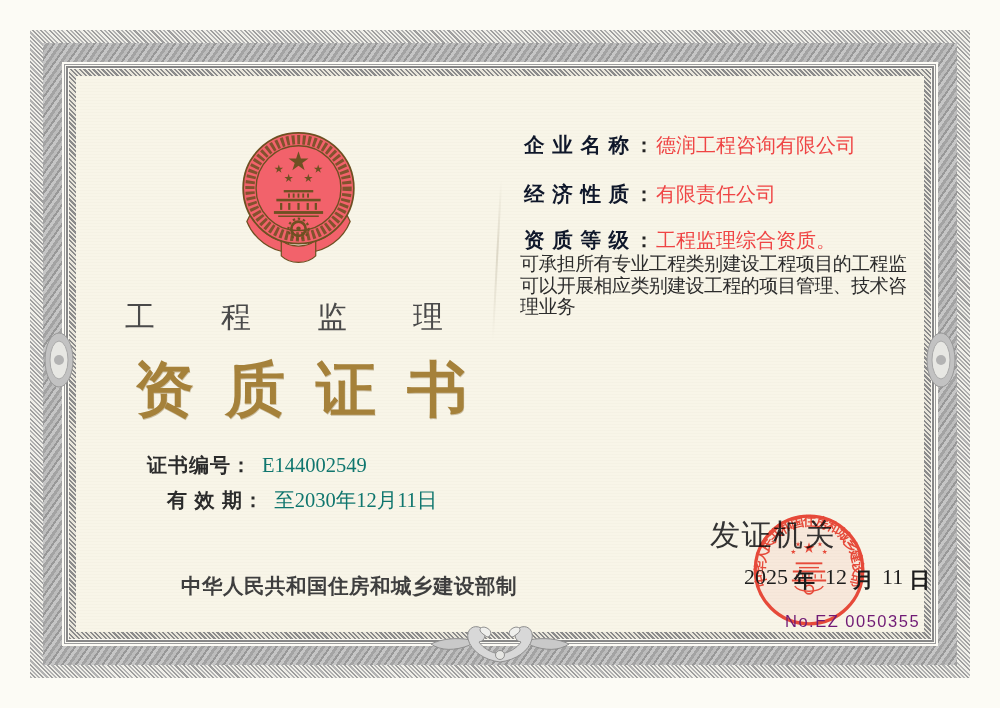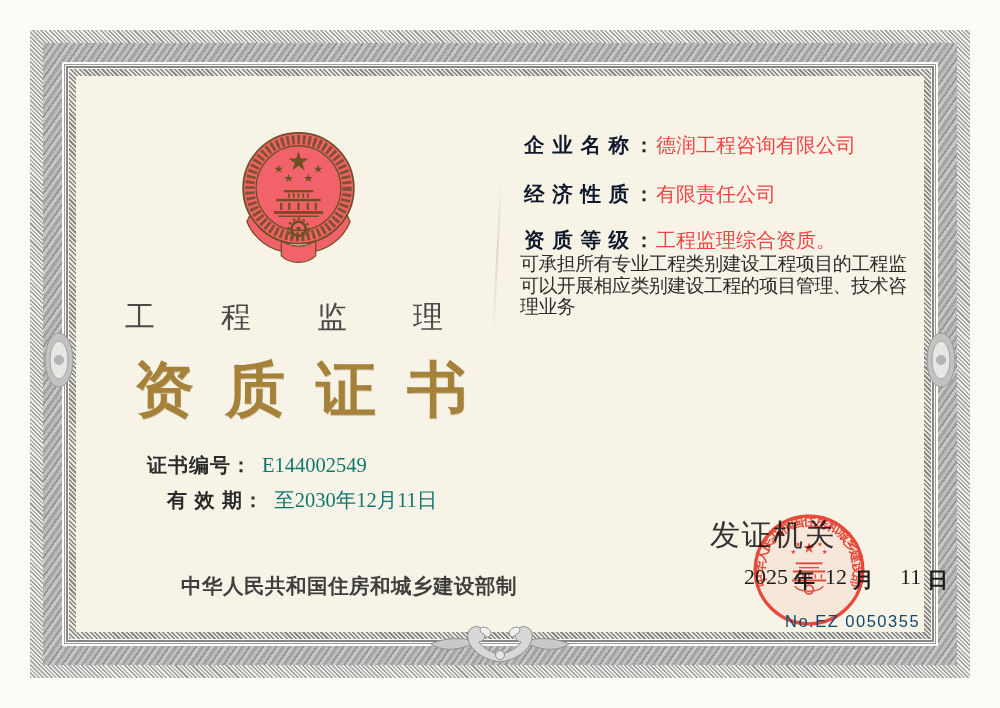--- a/index.html
+++ b/index.html
@@ -59,22 +59,22 @@
   .scope { left:520px; top:253px; width:400px; font-family:"Liberation Serif", serif;
     font-size:19px; letter-spacing:-0.6px; line-height:21.5px; color:#2c2c2c; }
   .issue-org { left:702px; top:515px; font-size:30px; font-weight:normal; color:#333;
     letter-spacing:1.5px; z-index:2; white-space:nowrap;margin-left:8px; }
   .seal { left:750px; top:511px; width:118px; height:118px; z-index:3; mix-blend-mode:multiply; }
   .date-line { left:744px; top:566px; z-index:4; white-space:nowrap; color:#1c1c1c;
     font-size:22px; font-weight:bold; }
   .date-line .num { font-family:"Liberation Serif", serif; font-weight:normal; font-size:22px;
     position:relative; top:-3px; }
   .date-line .unit { font-size:21px; }
-  .sp6{margin-left:6px;} .sp8{margin-left:26px;} .sp10{margin-left:10px;}
-  .serial { left:785px; top:612px; z-index:4; font-size:16.5px; color:#0c4a6e;
+  .sp6{margin-left:6px;} .sp8{margin-left:8px;} .sp10{margin-left:10px;}
+  .serial { left:785px; top:612px; z-index:4; font-size:16.5px; color:#701a75;
     letter-spacing:1.5px; white-space:nowrap; }
   .crease { left:496px; top:180px; width:2px; height:160px; transform:rotate(3deg);
     background:linear-gradient(to bottom, rgba(160,150,125,0) 0%, rgba(160,150,125,0.30) 45%, rgba(160,150,125,0) 100%); }
 </style>
 </head>
 <body>
 
 <div class="stage">
 
   <div class="f-lace"></div>

